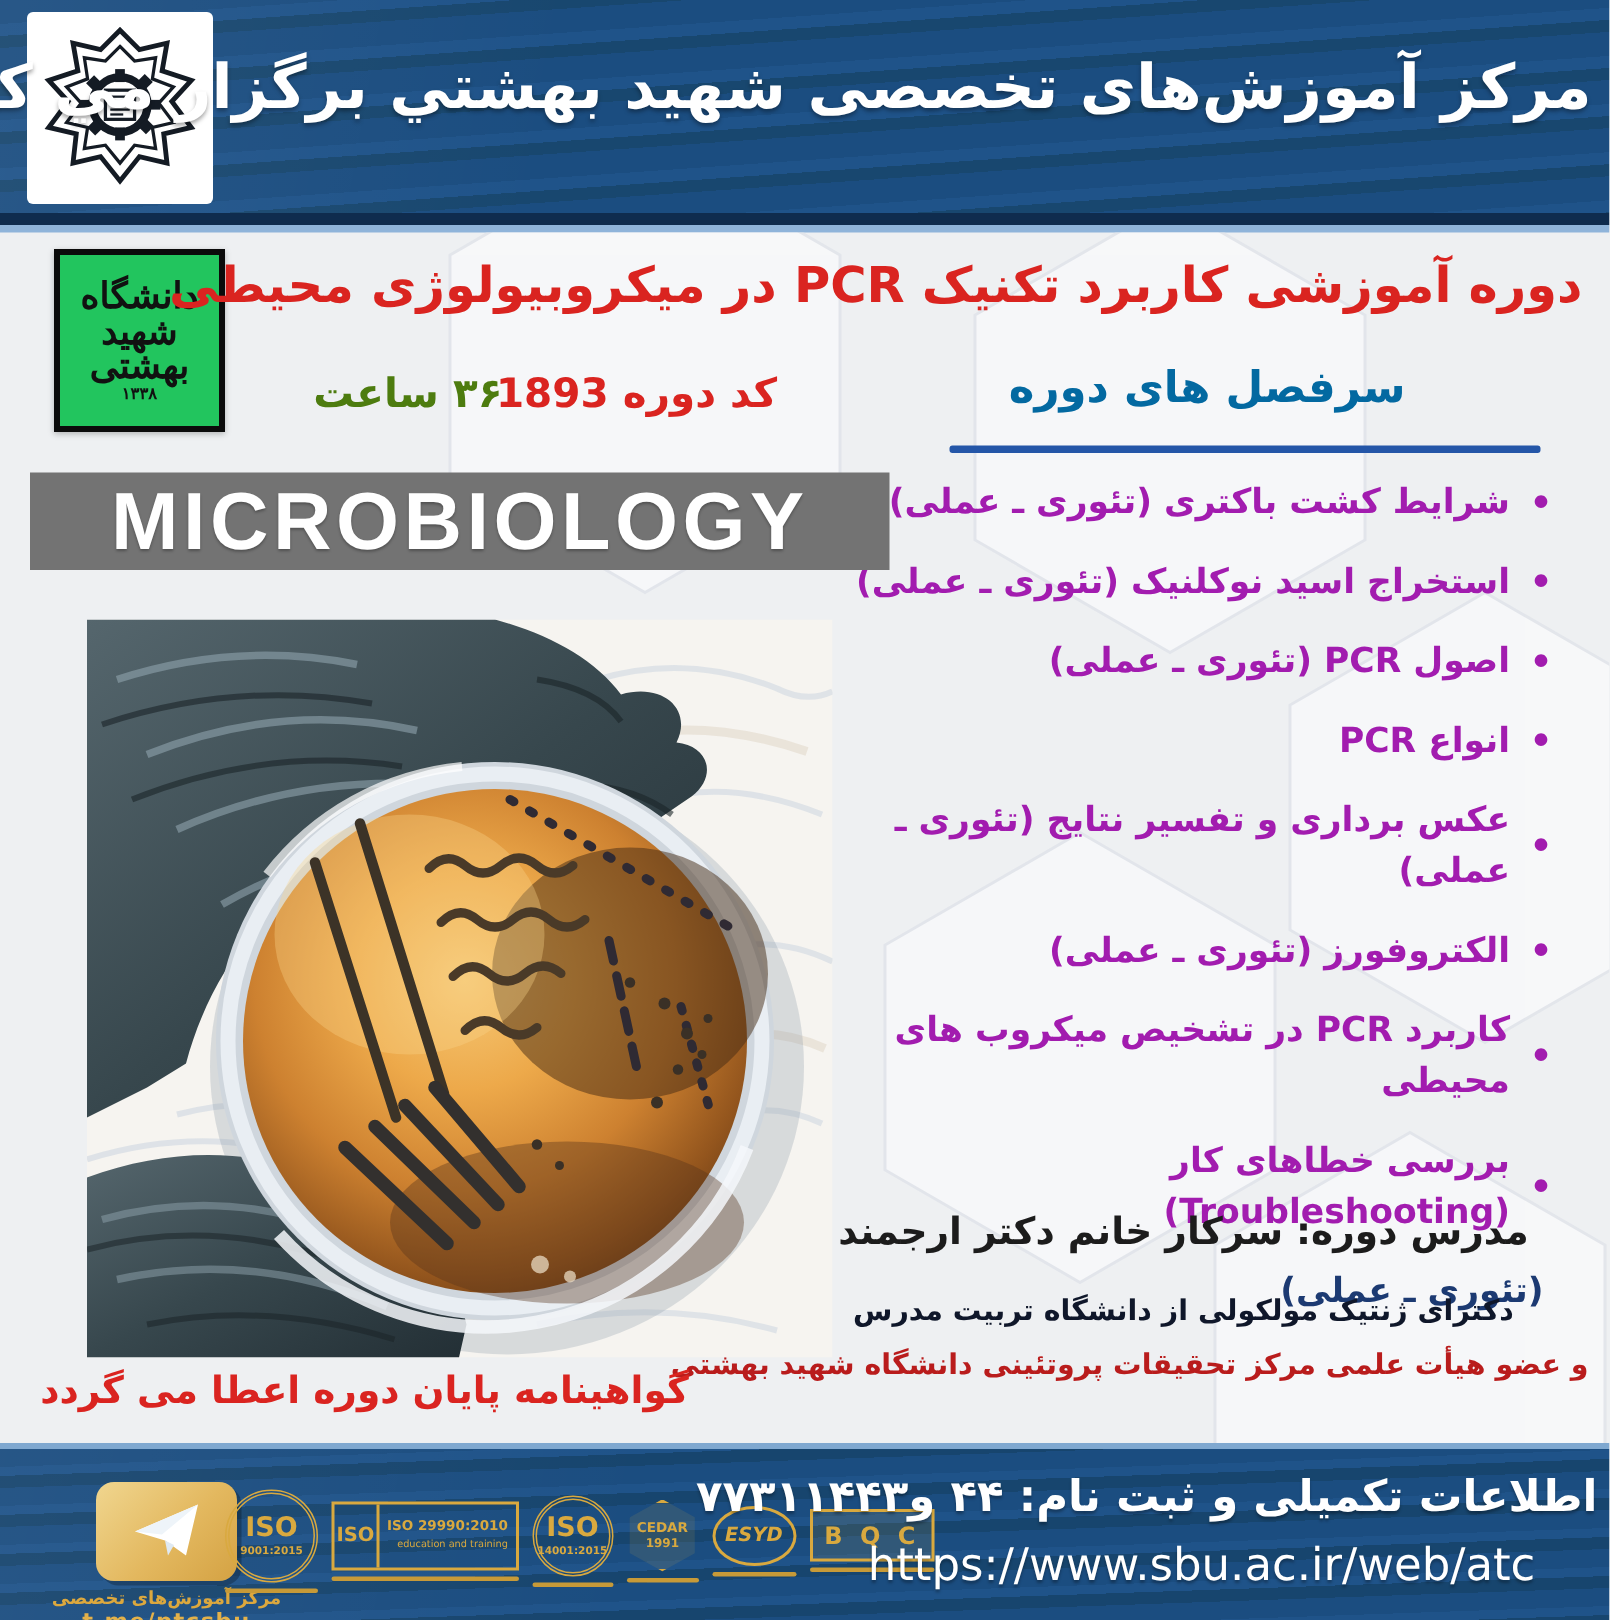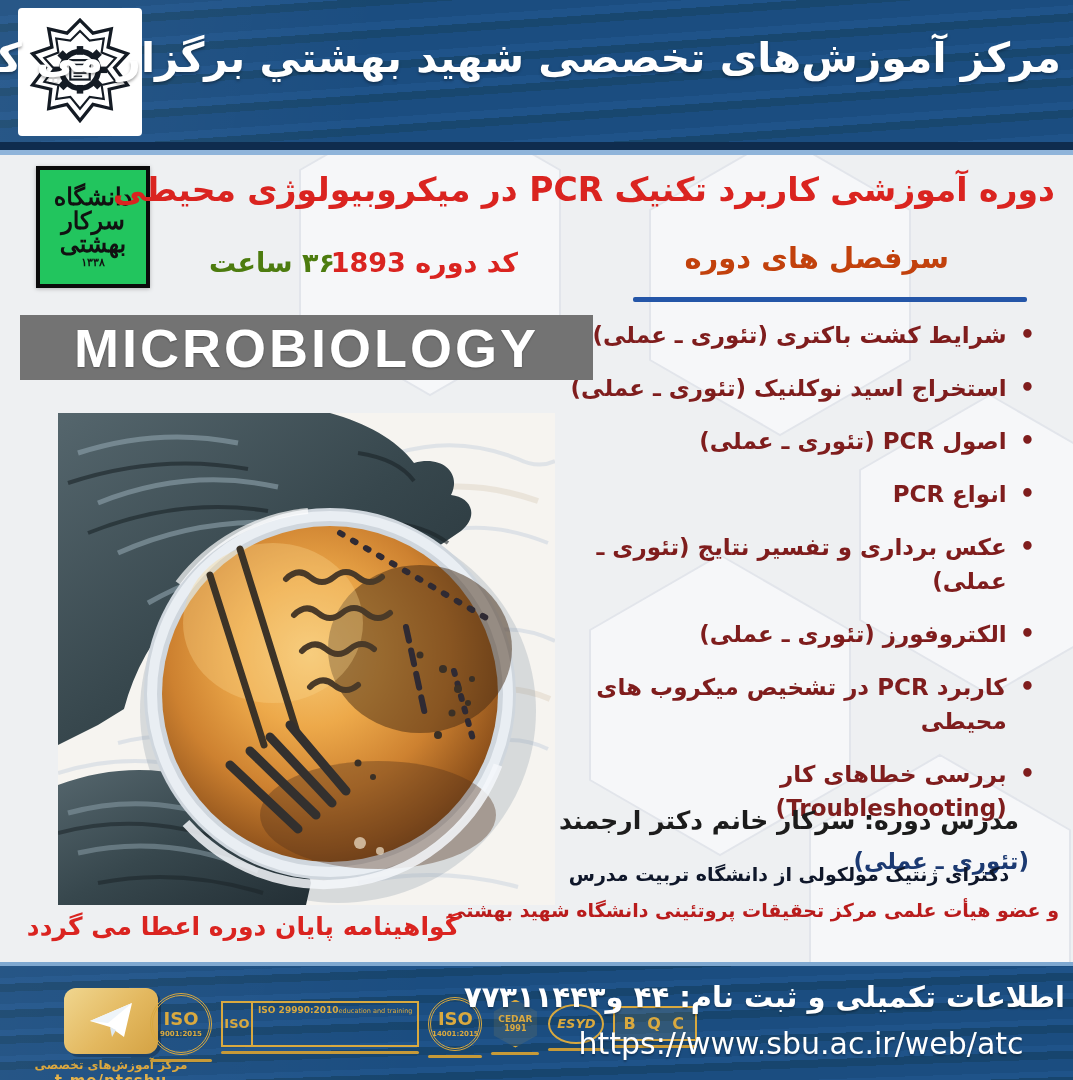--- a/index.html
+++ b/index.html
@@ -47,45 +47,45 @@
   .uni-logo .cal { font-size:24px; font-weight:bold; letter-spacing:-1px; }
   .uni-logo .yr  { font-size:11px; font-weight:bold; margin-top:2px; }
 
   
   .course-title {
     position:absolute; left:215px; right:18px; top:170px;
     direction:rtl; text-align:center; white-space:nowrap;
     color:#da2420; font-size:33px; font-weight:bold;
   }
   .topics-heading {
-    position:absolute; right:124px; top:241px; width:240px; 
-    direction:rtl; color:#c2410c; font-size:29px; font-weight:bold; white-space:nowrap;
+    position:absolute; right:136px; top:241px; width:240px; 
+    direction:rtl; color:#0369a1; font-size:29px; font-weight:bold; white-space:nowrap;
   }
   .course-code {
     position:absolute; left:348px; top:247px; width:170px; text-align:center;
     direction:rtl; color:#da2420; font-size:27px; font-weight:bold; white-space:nowrap;
   }
   .course-hours {
     position:absolute; left:215px; top:247px; width:120px; text-align:center;
     direction:rtl; color:#4d7c0f; font-size:27px; font-weight:bold; white-space:nowrap;
   }
   .topics-divider {
     position:absolute; left:633px; top:297px; width:394px; height:5px;
     background:#2456a8; border-radius:2px;
   }
 
   
   .topics {
     position:absolute; top:318px; right:38px; width:478px;
     direction:rtl;
   }
   .topic-row {
-    display:flex; align-items:flex-start; gap:13px;
+    display:flex; align-items:center; gap:13px;
     margin-bottom:19px;
-    color:#7f1d1d; font-size:23px; font-weight:bold; line-height:34px;
+    color:#a21caf; font-size:23px; font-weight:bold; line-height:34px;
     text-align:right;
   }
   .topic-row .dot { flex:0 0 auto; font-size:24px; line-height:34px; }
   .topic-row .dot::before { content:"•"; }
   .topic-continuation {
     direction:rtl; text-align:right; padding-right:6px;
     color:#1c3a72; font-size:23px; font-weight:bold; line-height:34px;
   }
 
   
@@ -147,21 +147,21 @@
   .badge-circle.small { width:54px; height:54px; }
   .badge-circle .t { font-size:18px; font-weight:bold; line-height:1; }
   .badge-circle .s { font-size:7px; font-weight:bold; margin-top:2px; }
   .badge-rect {
     height:46px; border:2px solid #d9a93f; display:flex; align-items:stretch;
   }
   .badge-rect .t {
     width:30px; display:flex; align-items:center; justify-content:center;
     font-size:13px; font-weight:bold; border-right:2px solid #d9a93f;
   }
-  .badge-rect .col { padding:3px 5px; display:flex; justify-content:center;text-align:right; }
+  .badge-rect .col { padding:3px 5px; display:flex; flex-direction:column; justify-content:center;text-align:right; }
   .badge-rect .s { font-size:9px; font-weight:bold; line-height:1.1; }
   .badge-rect .c { font-size:6.5px; line-height:1.2; margin-top:2px; }
   .badge-hex {
     width:48px; height:48px; border:2px solid #d9a93f;
     clip-path:polygon(50% 0,95% 25%,95% 75%,50% 100%,5% 75%,5% 25%);
     background:rgba(217,169,63,.12);
     display:flex; flex-direction:column; align-items:center; justify-content:center;
   }
   .badge-hex .t { font-size:9px; font-weight:bold; }
   .badge-hex .s { font-size:8px; font-weight:bold; }
@@ -231,21 +231,21 @@
       <polygon points="430,-60 560,15 560,165 430,240 300,165 300,15"></polygon>
       <polygon points="780,-20 910,55 910,205 780,280 650,205 650,55"></polygon>
       <polygon points="990,240 1120,315 1120,465 990,540 860,465 860,315"></polygon>
       <polygon points="720,400 850,475 850,625 720,700 590,625 590,475"></polygon>
       <polygon points="940,600 1070,675 1070,825 940,900 810,825 810,675"></polygon>
     </g>
   </svg>
 
   <div class="uni-logo">
     <div class="cal">دانشگاه</div>
-    <div class="cal">سرکار</div>
+    <div class="cal">شهید</div>
     <div class="cal">بهشتی</div>
     <div class="yr">۱۳۳۸</div>
   </div>
 
   <div class="course-title">دوره آموزشی کاربرد تکنیک PCR در میکروبیولوژی محیطی</div>
   <div class="topics-heading">سرفصل های دوره</div>
   <div class="course-code">کد دوره 1893</div>
   <div class="course-hours">۳۶ ساعت</div>
   <div class="topics-divider"></div>
 

